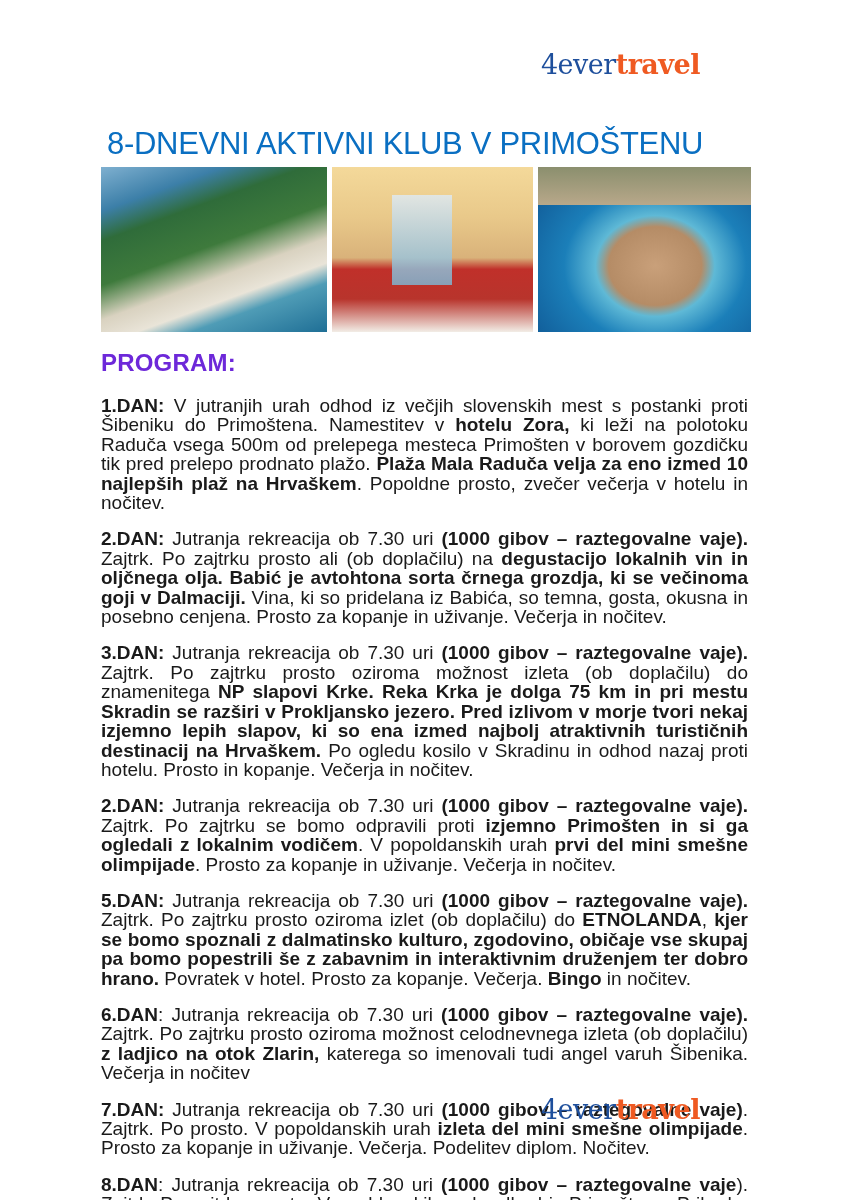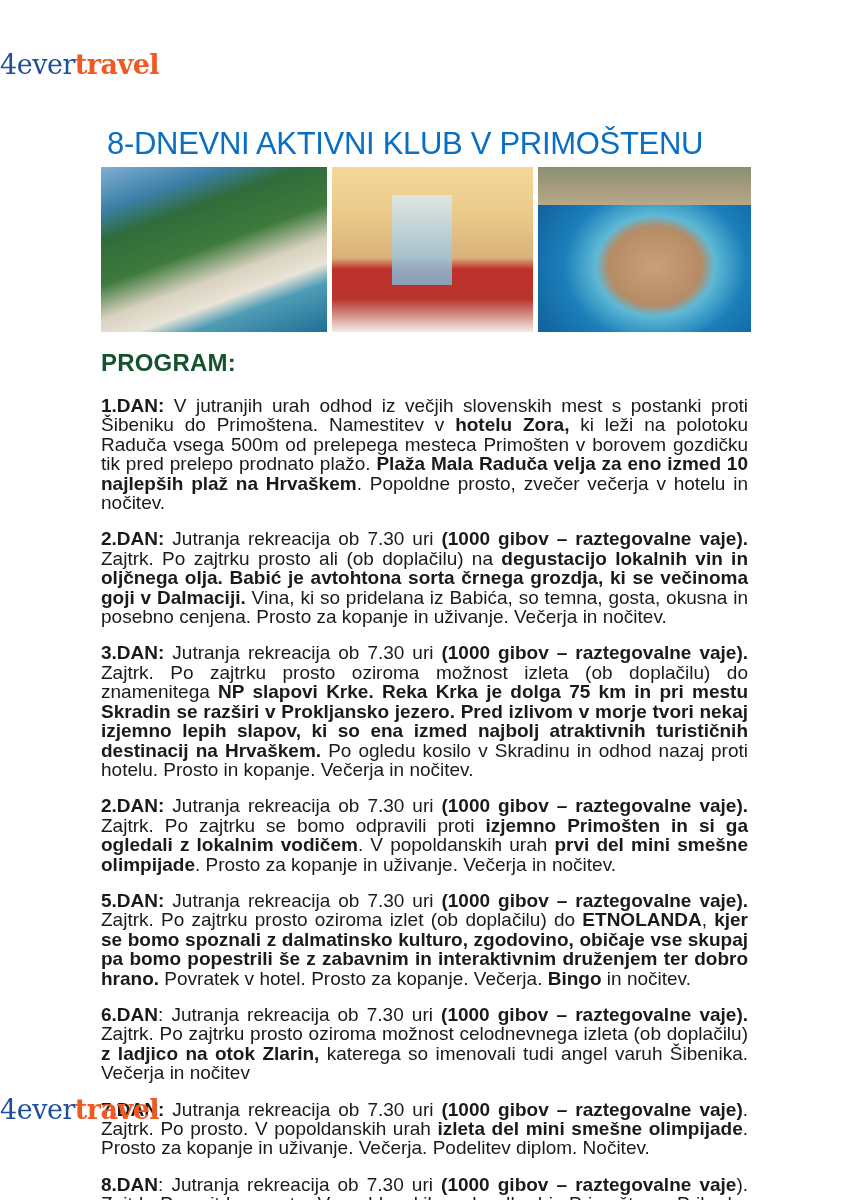--- a/index.html
+++ b/index.html
@@ -1,30 +1,30 @@
 <!DOCTYPE html>
 <html><head>
 <meta charset="utf-8">
 <style>
   html, body { margin:0; padding:0; background:#ffffff; }
   body { width:848px; height:1200px; position:relative; overflow:hidden; font-family:"Liberation Sans", sans-serif; color:#1a1a1a; }
-  .logo { position:absolute; left:0; width:700px; text-align:left; font-family:"DejaVu Serif", serif; font-size:27px; letter-spacing:-0.5px; line-height:1; }
+  .logo { position:absolute; left:0; width:700px; text-align:right; font-family:"DejaVu Serif", serif; font-size:27px; letter-spacing:-0.5px; line-height:1; }
   .logo .a { color:#1e4f9c; font-weight:normal; }
   .logo .b { color:#ef5a22; font-weight:bold; }
   .logo.top { top:51px; }
   .logo.bottom { top:1096px; }
   .title { position:absolute; left:101px; top:120px; font-size:31px; color:#0a6fc2; letter-spacing:-0.3px; font-weight:normal; white-space:nowrap; margin:6px; }
   .photos { position:absolute; top:167px; left:101px; display:flex; gap:5px; }
   .photo { height:165px; position:relative; overflow:hidden; }
   .p1 { width:226px; background:linear-gradient(160deg,#7fb0d0 0%,#3c7fa8 18%,#2f6c3a 30%,#3e7a3c 48%,#d9d2c0 62%,#e9e4d8 72%,#4f9cb6 80%,#1f6f96 100%); }
   .p2 { width:201px; background:linear-gradient(180deg,#f4d99a 0%,#e9c98a 30%,#d9b27a 55%,#c0302a 62%,#b8342c 80%,#f2ede6 100%); }
   .p2:after { content:""; position:absolute; left:60px; top:28px; width:60px; height:90px; background:linear-gradient(180deg,#dfe9f0,#7fb3cf); opacity:.85; }
   .p3 { width:213px; background:radial-gradient(ellipse at 55% 60%,#c9a07a 0%,#b58c66 28%,#5fb9d6 36%,#1b7fb9 55%,#0d4f8c 100%); }
   .p3:before { content:""; position:absolute; left:0; top:0; width:100%; height:38px; background:linear-gradient(180deg,#8b8f6e,#b8a88a); }
-  .program-heading { position:absolute; left:101px; top:349px; font-size:24px; font-weight:bold; color:#14532d; margin:0; letter-spacing:0.2px; }
+  .program-heading { position:absolute; left:101px; top:349px; font-size:24px; font-weight:bold; color:#6d28d9; margin:0; letter-spacing:0.2px; }
   .days { position:absolute; left:101px; top:396px; width:647px; font-size:19px; line-height:19.4px; }
   .day { text-align:justify; margin:0 0 17px 0; }
   .day b { font-weight:bold; }
 </style>
 </head>
 <body>
 
 <div class="logo top">
   <span class="a">4ever</span><span class="b">travel</span>
 </div>

